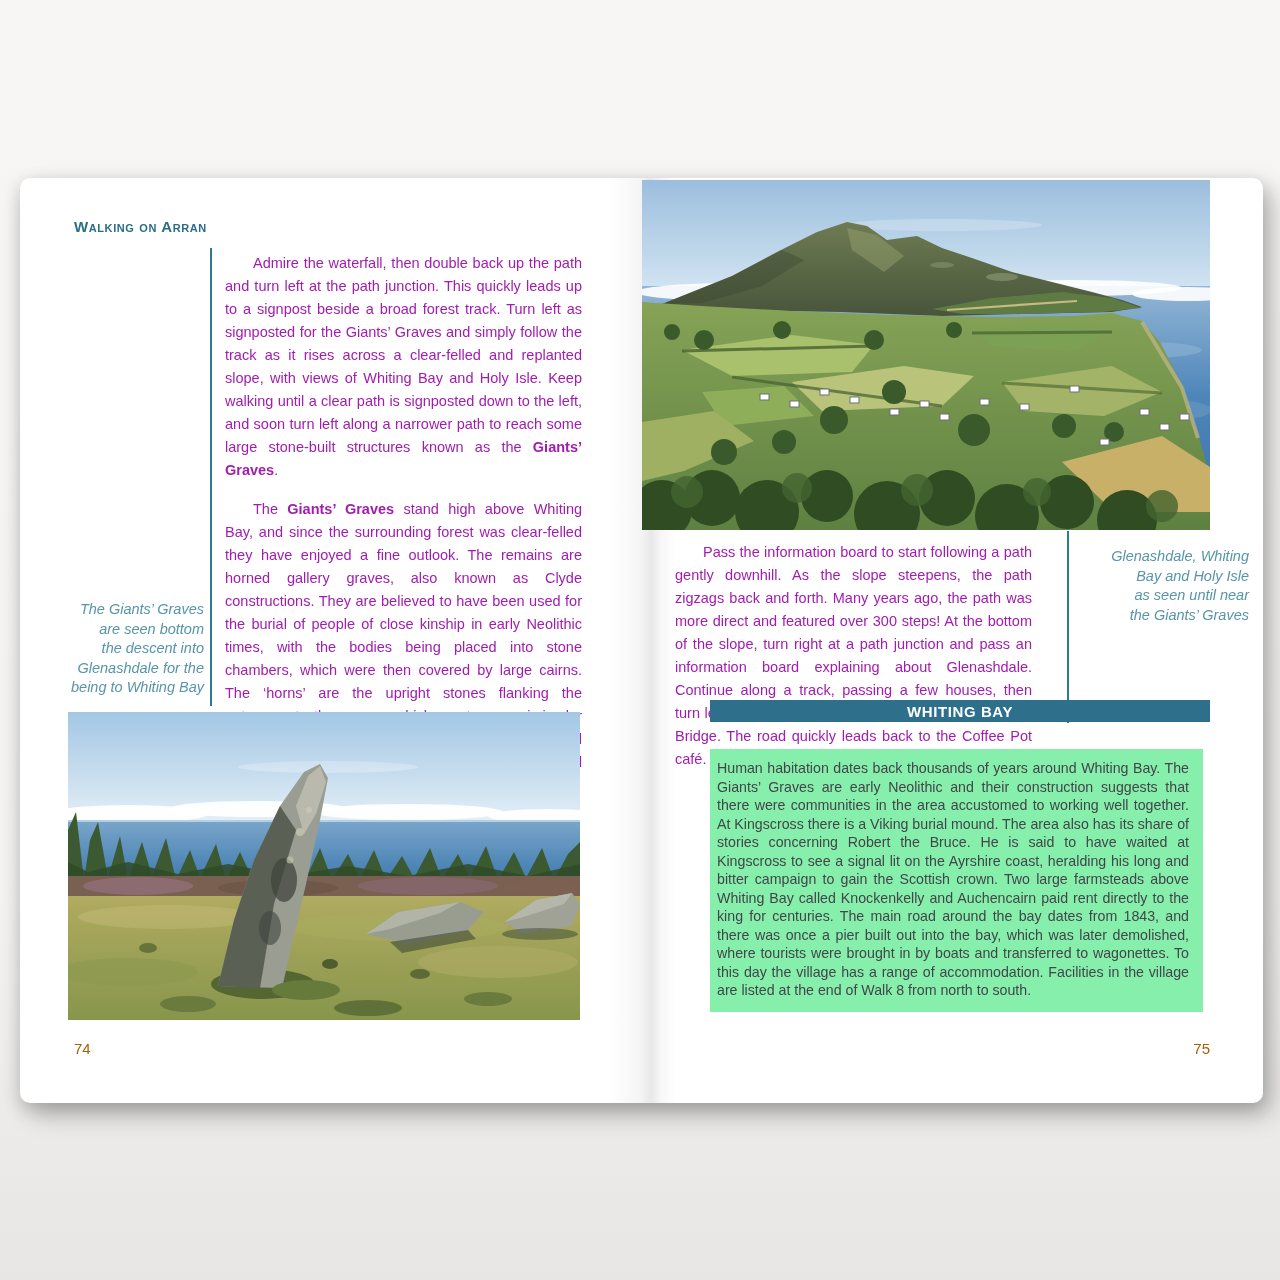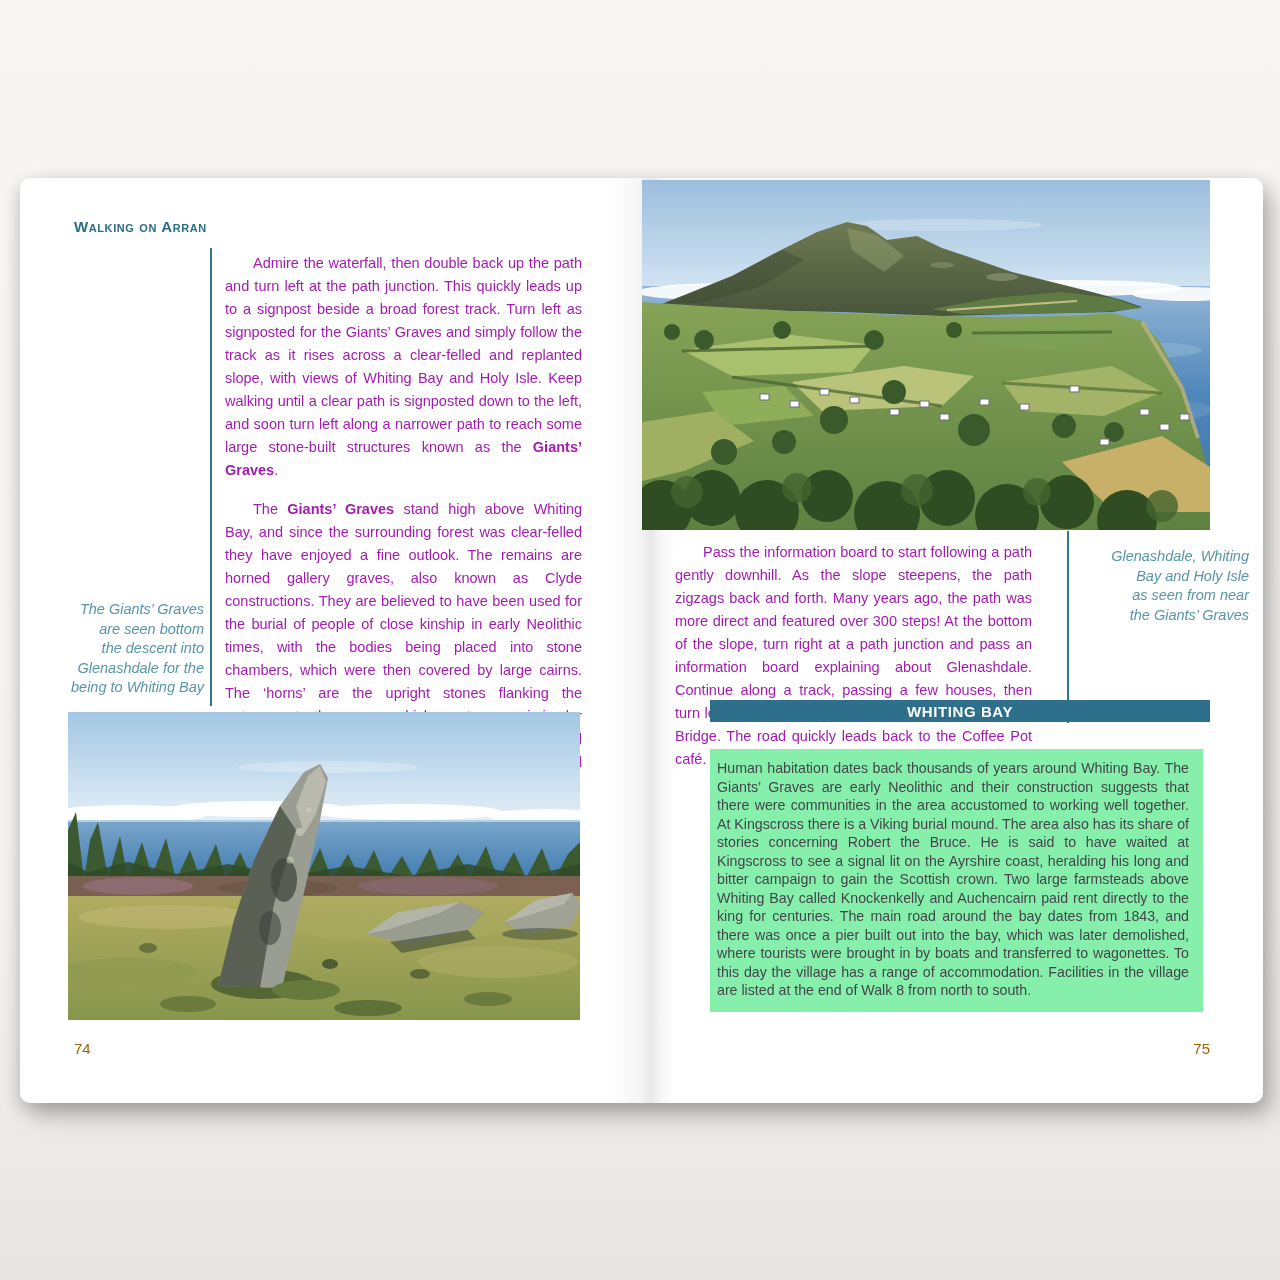--- a/index.html
+++ b/index.html
@@ -266,21 +266,21 @@
 
   <div class="abs rule rule-right"></div>
 
   <div class="abs body-col col-right">
     <p>Pass the information board to start following a path gently downhill. As the slope steepens, the path zigzags back and forth. Many years ago, the path was more direct and featured over 300 steps! At the bottom of the slope, turn right at a path junction and pass an information board explaining about Glenashdale. Continue along a track, passing a few houses, then turn left along the main coastal road and cross Ashdale Bridge. The road quickly leads back to the Coffee Pot café.</p>
   </div>
 
   <div class="abs caption caption-right">
     <div>Glenashdale, Whiting</div>
     <div>Bay and Holy Isle</div>
-    <div>as seen from near</div>
+    <div>as seen until near</div>
     <div>the Giants’ Graves</div>
   </div>
 
   <div class="abs box-bar">WHITING BAY</div>
   <div class="abs box-body">Human habitation dates back thousands of years around Whiting Bay. The Giants’ Graves are early Neolithic and their construction suggests that there were communities in the area accustomed to working well together. At Kingscross there is a Viking burial mound. The area also has its share of stories concerning Robert the Bruce. He is said to have waited at Kingscross to see a signal lit on the Ayrshire coast, heralding his long and bitter campaign to gain the Scottish crown. Two large farmsteads above Whiting Bay called Knockenkelly and Auchencairn paid rent directly to the king for centuries. The main road around the bay dates from 1843, and there was once a pier built out into the bay, which was later demolished, where tourists were brought in by boats and transferred to wagonettes. To this day the village has a range of accommodation. Facilities in the village are listed at the end of Walk 8 from north to south.</div>
 
   <div class="abs pagenum pagenum-right">75</div>
 
 </div>
 

